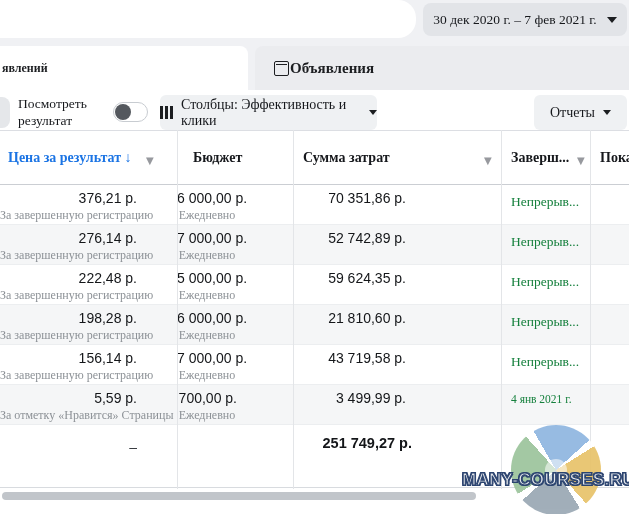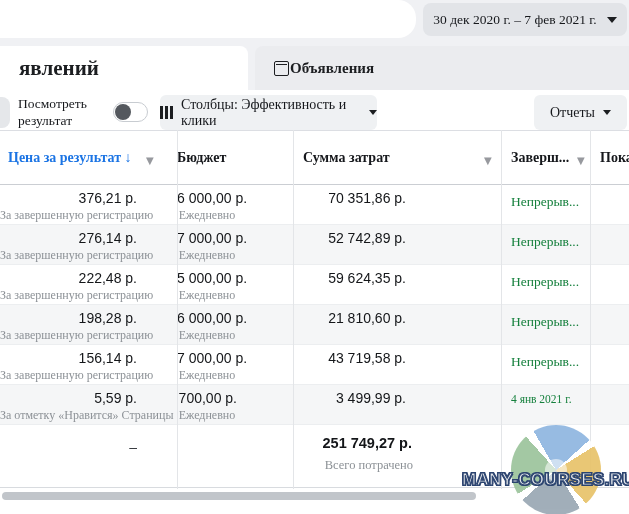--- a/index.html
+++ b/index.html
@@ -22,21 +22,21 @@
     font-size:13.5px; color:#16181C; cursor:pointer;
   }
   .caret-down {
     width:0; height:0; border-left:5px solid transparent; border-right:5px solid transparent;
     border-top:6px solid #1C1E21; display:inline-block;
   }
   
   .tab { position:absolute; top:46px; height:44px; display:flex; align-items:center; }
   .tab-left {
     left:0; width:248px; background:#FFFFFF; border-radius:0 8px 0 0;
-    font-weight:bold; font-size:21px; padding-left:19px;
+    font-weight:bold; font-size:12px; padding-left:2px;
   }
   .tab-right {
     left:255px; width:374px; background:#EBECEF; border-radius:8px 0 0 0;
     font-weight:bold; font-size:15px; padding-left:19px; gap:1px;
   }
   .win-icon { width:15px; height:15px; border:1.6px solid #1C1E21; border-radius:2px; position:relative; }
   .win-icon::after { content:""; position:absolute; left:1px; right:1px; top:2px; height:1.6px; background:#1C1E21; }
   
   .card { position:absolute; left:0; top:90px; width:629px; height:424px; background:#FFFFFF; }
   
@@ -72,21 +72,21 @@
   .brk-icon { display:flex; flex-direction:column; gap:1.5px; width:13px; }
   .brk-icon i { display:block; height:3px; background:#1C1E21; }
   .brk-icon i:nth-child(1){ width:13px; } .brk-icon i:nth-child(2){ width:9px; } .brk-icon i:nth-child(3){ width:6px; }
   
   .thead {
     position:absolute; left:0; top:130px; width:629px; height:55px;
     background:#FFFFFF; border-top:1px solid #DCDEE3; border-bottom:1px solid #CBCED3;
   }
   .th { position:absolute; top:19px; font-weight:bold; font-size:14px; color:#16181C; white-space:nowrap; }
   .th-cost  { left:8px;  color:#1B74E4; }
-  .th-budget{ left:177px; }
+  .th-budget{ left:193px; }
   .th-spent { left:303px; }
   .th-end   { left:511px; }
   .th-impr  { left:600px; }
   .th-caret { position:absolute; top:24px; font-size:10px; color:#97999E; font-family:"DejaVu Sans", sans-serif; }
   .vsep { position:absolute; top:130px; width:1px; height:359px; background:#E3E5E8; z-index:2; }
   .row { position:absolute; left:0; width:629px; height:40px; border-bottom:1px solid #ECEEF0; background:#FFFFFF; }
   .row.alt { background:#F5F6F7; }
   .cell { position:absolute; top:0; height:40px; }
   .c1 { left:0;    width:177px; text-align:right; padding-right:40px; }
   .c2 { left:177px; width:116px; text-align:right; padding-right:56px; }
@@ -284,21 +284,20 @@
         <div class="val">3 499,99 р.</div>
       </div>
     <div class="cell c4">
         <div class="endtxt small">4 янв 2021 г.</div>
       </div>
   </div>
 
   <div class="totals">
     <div class="tot-dash">–</div>
     <div class="tot-spent">251 749,27 р.</div>
-    <div class="tot-note">Всего потрачено</div>
   </div>
 
   <div class="vsep" style="left:177px;"></div>
   <div class="vsep" style="left:293px;"></div>
   <div class="vsep" style="left:501px;"></div>
   <div class="vsep" style="left:590px;"></div>
 
   <div class="hscroll-thumb"></div>
 
   <div class="wm-logo"></div>

